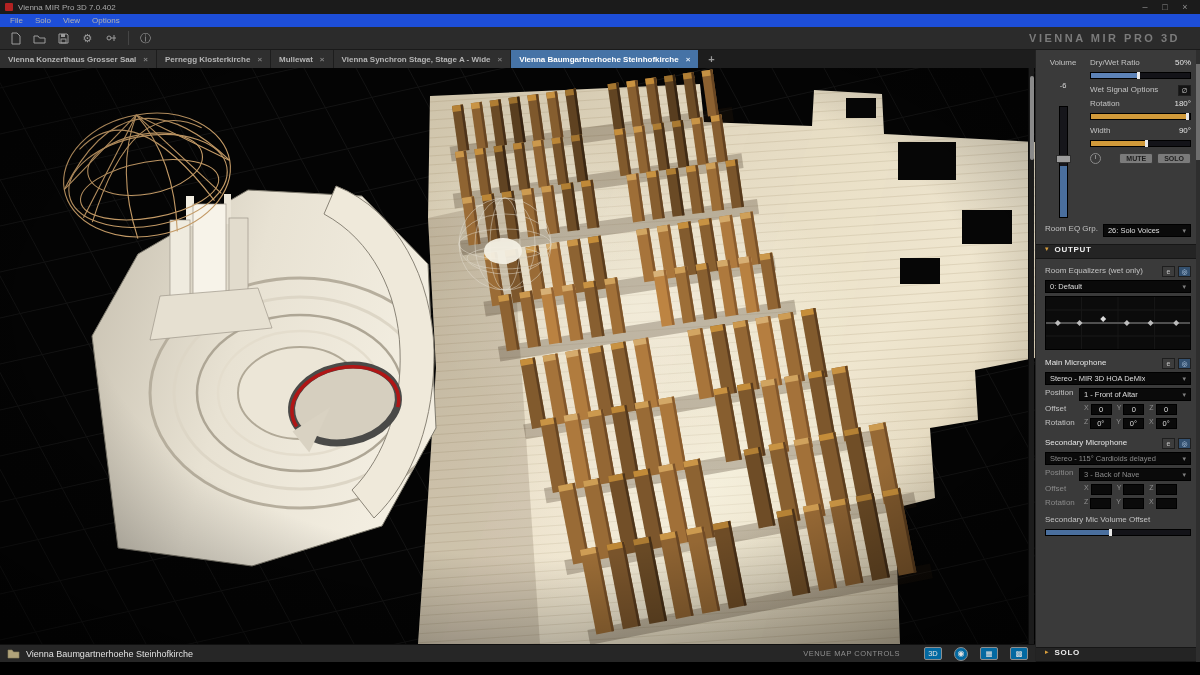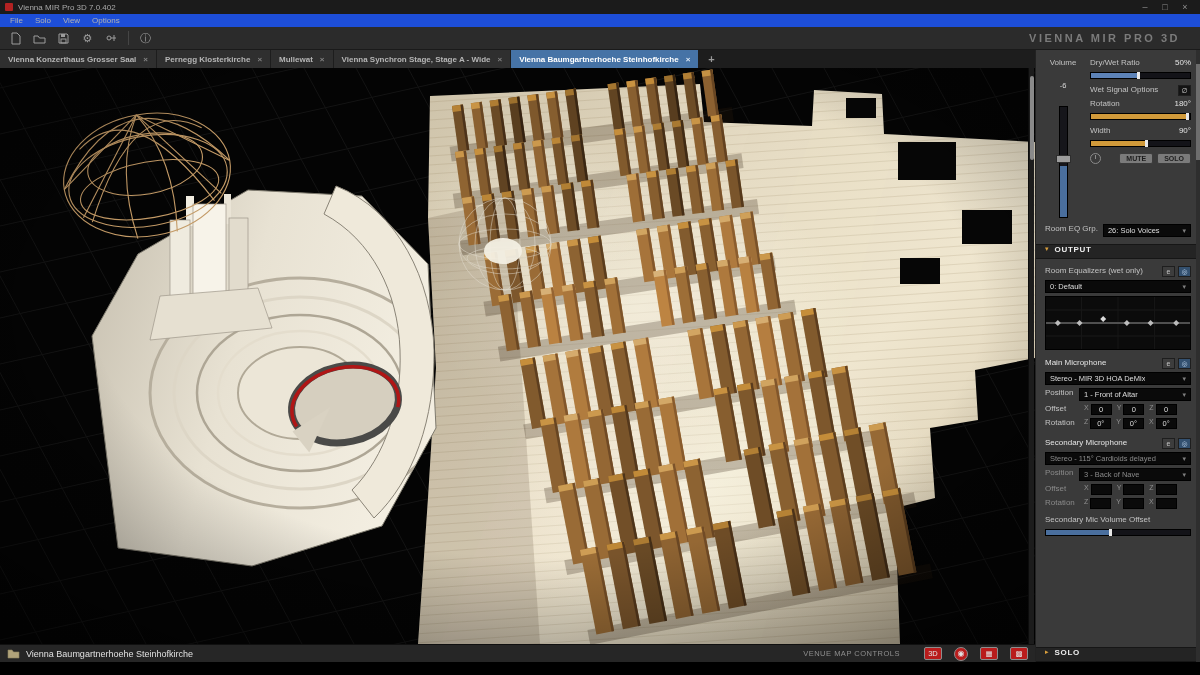--- a/index.html
+++ b/index.html
@@ -35,21 +35,21 @@
 
   
   #panel-scroll { position:absolute; left:1028px; top:68px; width:6px; height:576px; background:#1c1c1c; border-left:1px solid #0c0c0c; }
   #panel-scroll .thumb { position:absolute; left:1px; top:8px; width:4px; height:84px; background:#8a8a8a; border-radius:2px; }
 
   
   #statusbar { position:absolute; left:0; top:644px; width:1035px; height:18px; background:#262626; border-top:1px solid #101010; display:flex; align-items:center; gap:6px; padding:0 7px; }
   #status-venue { font-size:9px; color:#e0e0e0; }
   #map-controls { margin-left:auto; display:flex; align-items:center; gap:12px; }
   #map-controls-label { font-size:7.5px; color:#8f8f8f; letter-spacing:.5px; margin-right:12px; }
-  .map-btn { height:13px; min-width:18px; background:#b91c1c; border:1px solid #8d8d8d; color:#e2e2e2; font-size:7.5px; display:flex; align-items:center; justify-content:center; padding:0 2px; border-radius:2px; }
+  .map-btn { height:13px; min-width:18px; background:#0369a1; border:1px solid #8d8d8d; color:#e2e2e2; font-size:7.5px; display:flex; align-items:center; justify-content:center; padding:0 2px; border-radius:2px; }
   .map-btn.round { width:14px; min-width:14px; height:14px; border-radius:50%; font-size:8px; }
   #bottom-strip { position:absolute; left:0; top:662px; width:1200px; height:13px; background:#000; }
 
   
   #panel { position:absolute; left:1035px; top:50px; width:165px; height:612px; background:#3a3a3a; border-left:1px solid #222; padding:8px 9px 0 9px; color:#c5c5c5; }
   #panel-scrollbar-right { position:absolute; right:0; top:0; bottom:0; width:4px; background:#2e2e2e; }
   #panel-scrollbar-right .thumb { position:absolute; left:0; top:14px; width:4px; height:96px; background:#6d6d6d; }
 
   .plabel { font-size:8px; color:#c2c2c2; white-space:nowrap; }
   .pvalue { margin-left:auto; font-size:8px; color:#e2e2e2; }

